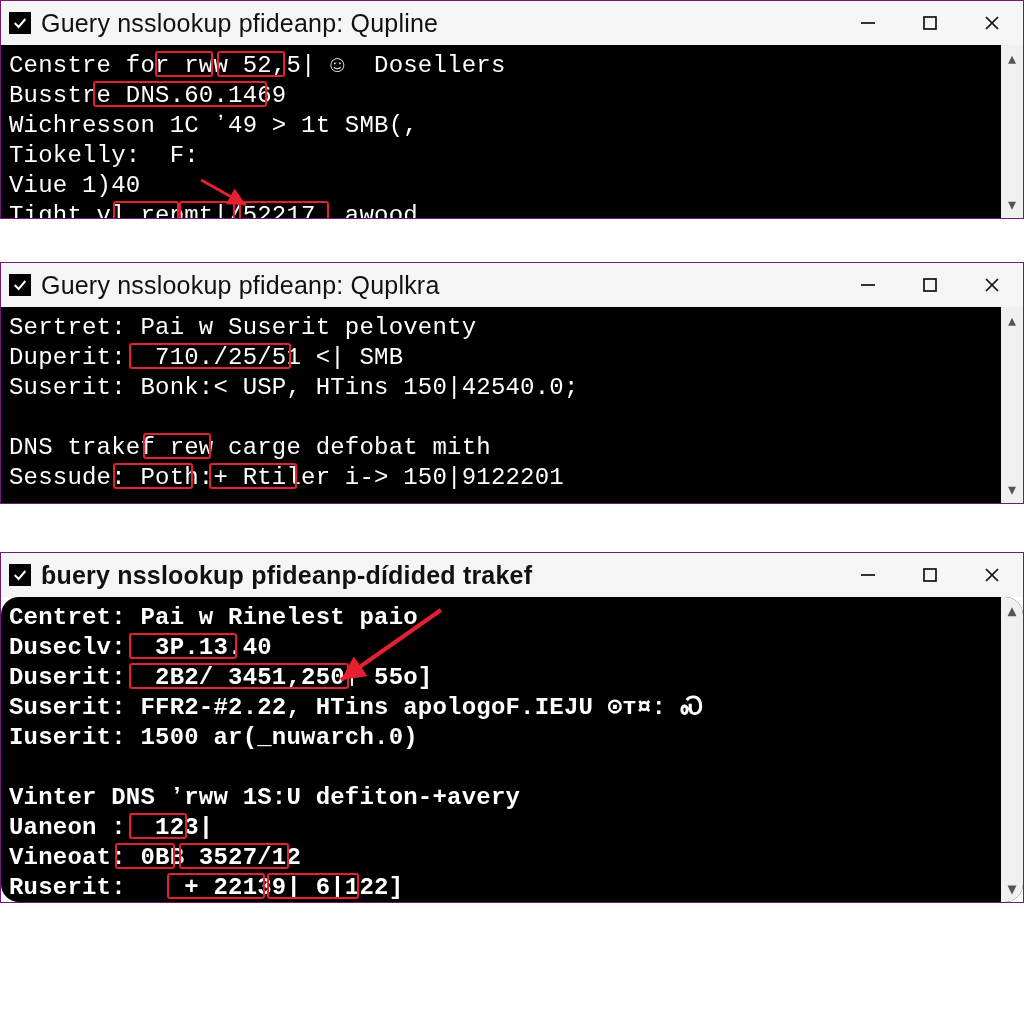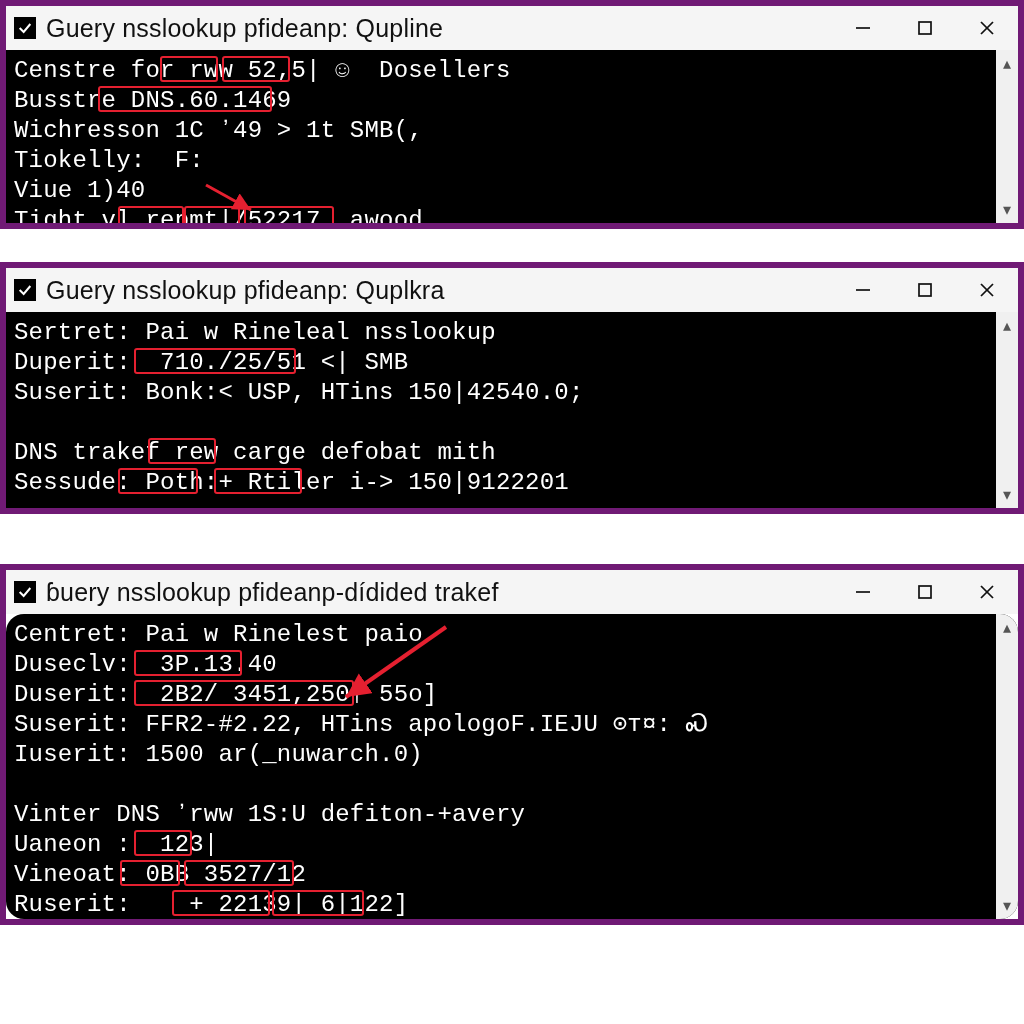--- a/index.html
+++ b/index.html
@@ -1,34 +1,34 @@
 <!DOCTYPE html>
 <html><head>
 <meta charset="utf-8">
 <style>
   * { box-sizing: border-box; margin: 0; padding: 0; }
   body { width: 1024px; height: 1024px; background: #fff; font-family: "Segoe UI", Arial, sans-serif; overflow: hidden; }
-  .window { position: absolute; left: 0; width: 1024px; border: 6px solid #701a75; }
+  .window { position: absolute; left: 0; width: 1024px; border: 1px solid #701a75; }
   .titlebar { height: 44px; background: #f5f5f5; display: flex; align-items: center; padding-left: 8px; position: relative; }
   .tb-check { width: 22px; height: 22px; background: #000; display: flex; align-items: center; justify-content: center; margin-right: 10px; flex-shrink: 0; }
   .tb-check svg { width: 16px; height: 16px; stroke: #fff; stroke-width: 3; fill: none; }
   .tb-title { font-size: 25px; color: #111; letter-spacing: .2px; }
   .tb-ctrls { position: absolute; right: 0; top: 0; height: 100%; display: flex; }
   .tb-btn { width: 62px; display: flex; align-items: center; justify-content: center; }
   .tb-btn svg { stroke: #111; stroke-width: 1.7; fill: none; }
   .term { background: #000; position: relative; overflow: hidden; }
   .term pre { color: #fff; font-family: Consolas, "Courier New", monospace; font-size: 24px; line-height: 30px; white-space: pre; padding: 6px 8px 4px 8px; letter-spacing: .2px; }
   .scrollbar { position: absolute; right: 0; top: 0; bottom: 0; width: 22px; background: #f0f0f0; display: flex; flex-direction: column; justify-content: space-between; align-items: center; padding: 4px 0; }
   .scrollbar span { color: #555; font-size: 16px; user-select: none; }
   
   #w1 { top: 0; }
   #w1 .term { height: 173px; }
   #w2 { top: 262px; }
   #w2 .term { height: 196px; }
-  #w3 { top: 564px; }
+  #w3 { top: 552px; font-weight: bold; }
   #w3 .term { height: 305px; border-radius: 18px; }
   
   .ann { position: absolute; pointer-events: none; border: 2px solid #e52030; border-radius: 3px; }
   .arrow { position: absolute; pointer-events: none; }
 </style>
 </head>
 <body>
 
 <div class="window" id="w1">
   <div class="titlebar">
@@ -108,21 +108,21 @@
         </div>
       <div class="tb-btn">
           <svg width="20" height="20" viewBox="0 0 20 20">
             <line x1="4" y1="4" x2="16" y2="16"></line>
             <line x1="16" y1="4" x2="4" y2="16"></line>
           </svg>
         </div>
     </div>
   </div>
   <div class="term">
-    <pre><span>Sertret: Pai w Rineleal nsslookup</span>
+    <pre><span>Sertret: Pai w Suserit peloventy</span>
 <span>Duperit:  710./25/51 &lt;| SMB</span>
 <span>Suserit: Bonk:&lt; USP, HTins 150|42540.0;</span>
 <span></span>
 <span>DNS trakef rew carge defobat mith</span>
 <span>Sessude: Poth:+ Rtiler i-&gt; 150|9122201</span></pre>
     <div class="scrollbar">
         <span>▴</span>
         <span>▾</span>
       </div>
 

